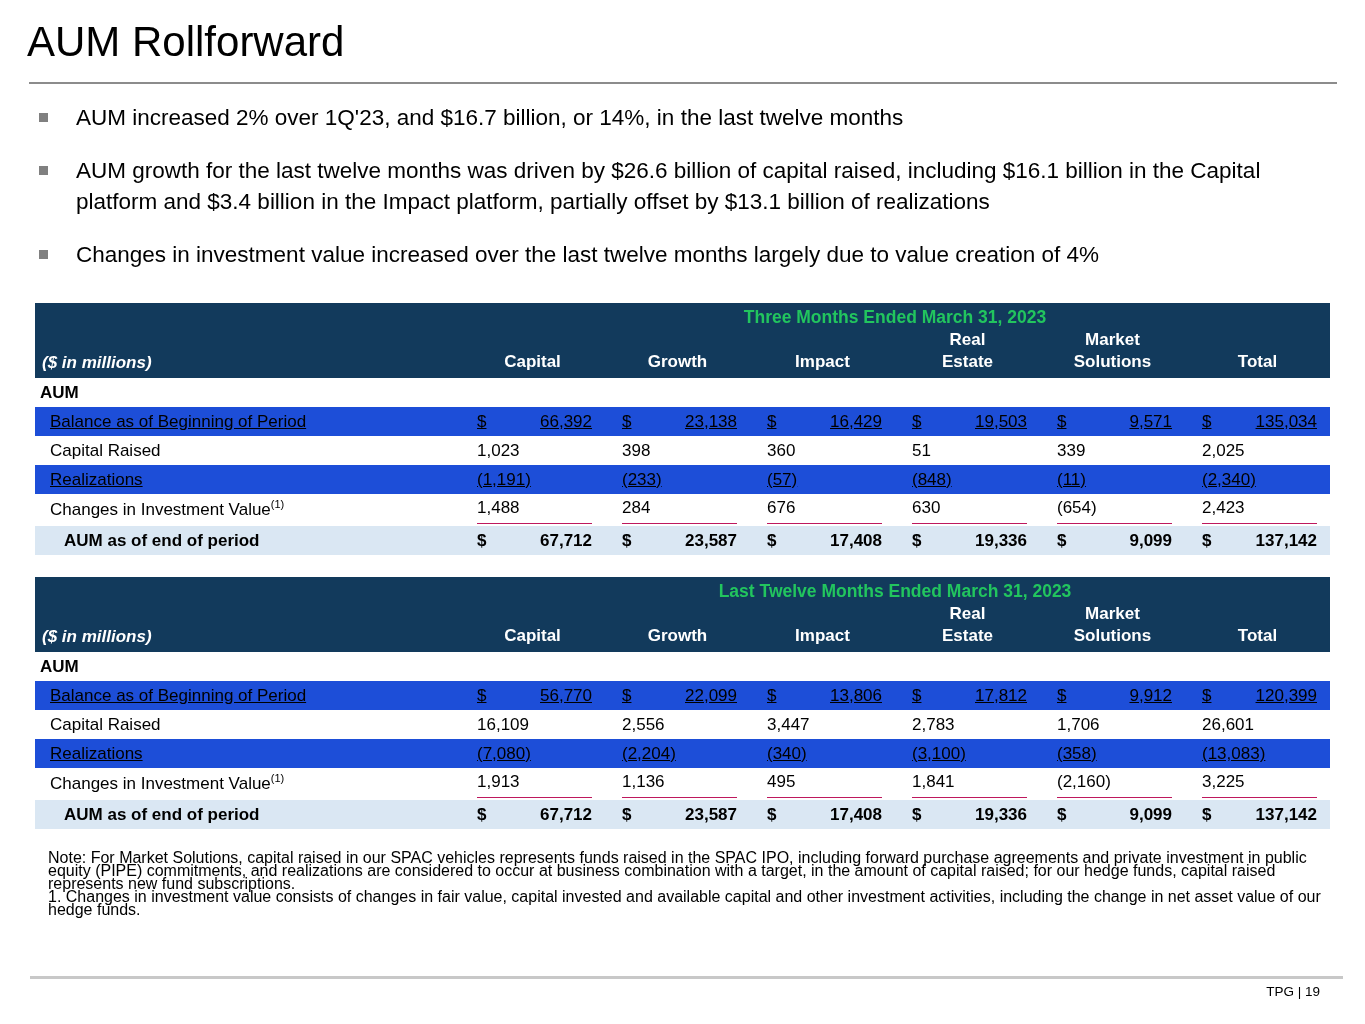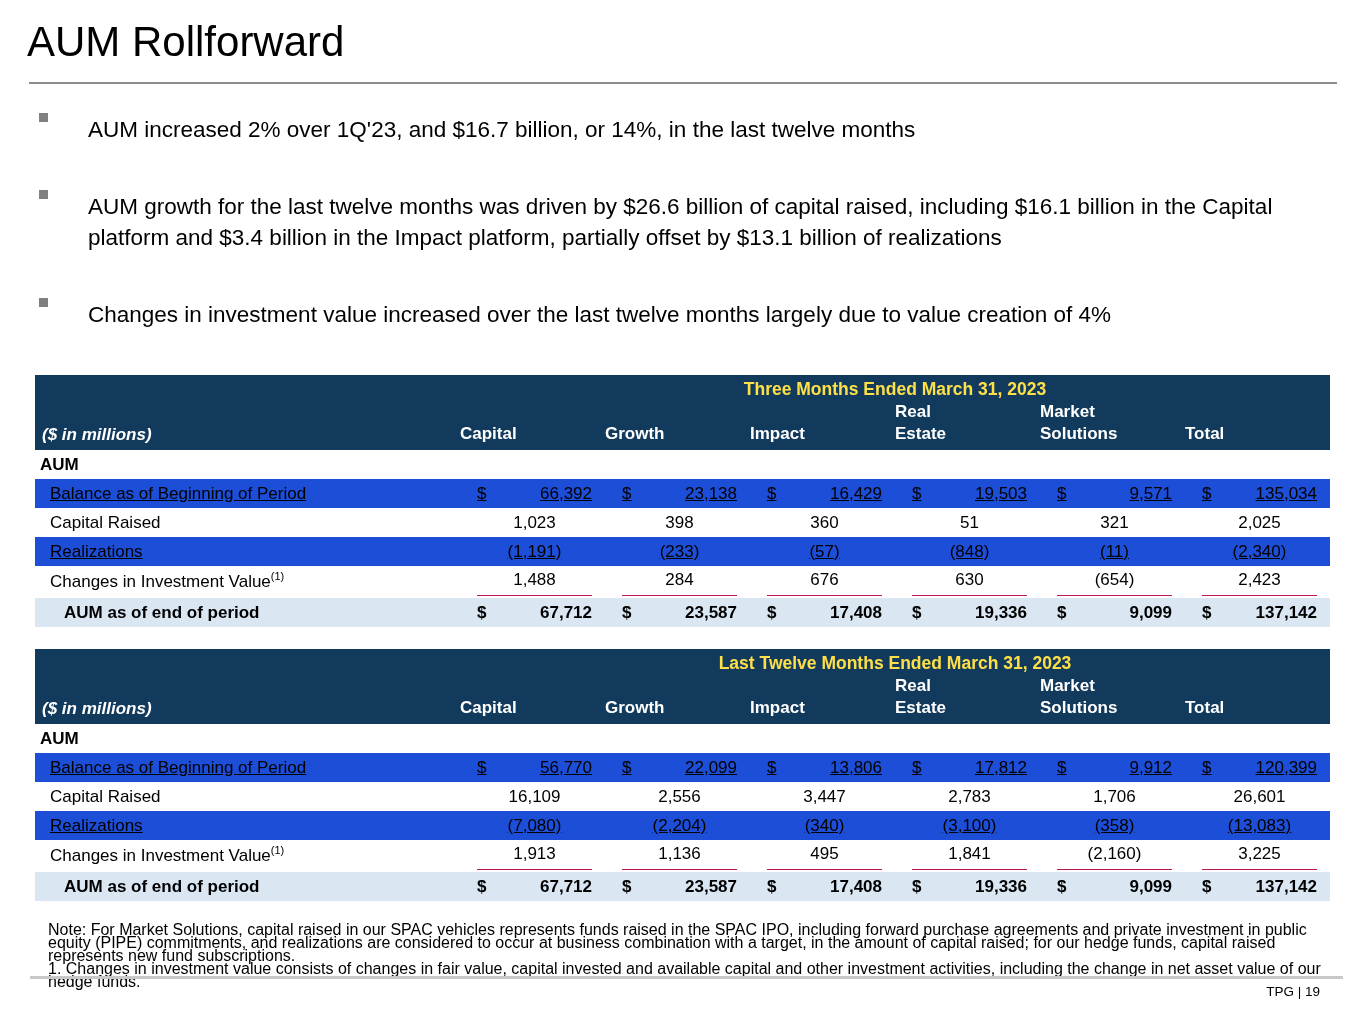--- a/index.html
+++ b/index.html
@@ -9,39 +9,39 @@
     font-family:"Liberation Sans", sans-serif;
   }
   
   .page-title { margin:18px 0 0 27px; font-size:42px; font-weight:400; line-height:1.12; }
   .title-rule { margin:17px 28px 0 29px; border-top:2px solid #8c8c8c; height:0; }
 
   
   .bullets { margin:18px 28px 0 39px; }
   .bullet { display:flex; margin-bottom:22px; font-size:22.5px; line-height:31px; }
   .sq { width:9px; height:9px; background:#808080; margin:11px 28px 0 0; flex:0 0 9px; }
-  .btext { margin:12px; }
+  .btext { margin:0; }
 
   
   .fin-table { width:1295px; margin-left:35px; font-size:17px; }
   .t0 { margin-top:33px; }
   .t1 { margin-top:22px; }
   .row { display:grid; grid-template-columns:425px repeat(6,145px); }
-  .r-period { background:#123a5c; color:#fde047; }
+  .r-period { background:#123a5c; color:#22c55e; }
   .pcell { grid-column:2 / 8; text-align:center; font-weight:700; font-size:17.5px; padding:4px 0 1px; }
   .r-cols { background:#123a5c; color:#fff; align-items:end; padding-bottom:5px; min-height:42px; }
   .unit { font-style:italic; font-weight:700; padding-left:7px; }
-  .hcell { font-weight:700; white-space:pre-line; line-height:1.3; }
+  .hcell { text-align:center; font-weight:700; white-space:pre-line; line-height:1.3; }
   .r-sec { font-weight:700; padding:5px 0 4px 5px; background:#fff; }
   .body { height:29px; align-items:center; }
   .stripe { background:#1d4ed8;text-decoration:underline; }
   .lbl { padding-left:15px; white-space:nowrap; }
   .lbl sup { font-size:11px; }
   .ncell { display:flex; justify-content:space-between; align-items:center; margin:0 13px 0 17px; height:100%; }
-  .ncell.nc { justify-content:center; }
+  .ncell.nc { justify-content:flex-start; }
   .rule .ncell { border-bottom:1px solid #be185d; }
   .r-total { background:#dae7f3; font-weight:700; height:29px; align-items:center; margin-top:3px; }
   .r-total .lbl { padding-left:29px; }
 
   
   .notes { margin:22px 36px 0 48px; font-size:16px; line-height:13px; }
   .notes p { margin:0; }
   .footer-line { position:absolute; left:30px; right:22px; bottom:25px; border-top:3px solid #c8c8c8; height:0; }
   .page-footer { position:absolute; right:45px; bottom:5px; font-size:13.5px; }
 </style>
@@ -121,21 +121,21 @@
       <div class="ncell nc">
           <span class="val">398</span>
         </div>
       <div class="ncell nc">
           <span class="val">360</span>
         </div>
       <div class="ncell nc">
           <span class="val">51</span>
         </div>
       <div class="ncell nc">
-          <span class="val">321</span>
+          <span class="val">339</span>
         </div>
       <div class="ncell nc">
           <span class="val">2,025</span>
         </div>
     </div>
 
     <div class="row body stripe">
       <div class="lbl">Realizations</div>
       <div class="ncell nc">
           <span class="val">(1,191)</span>

